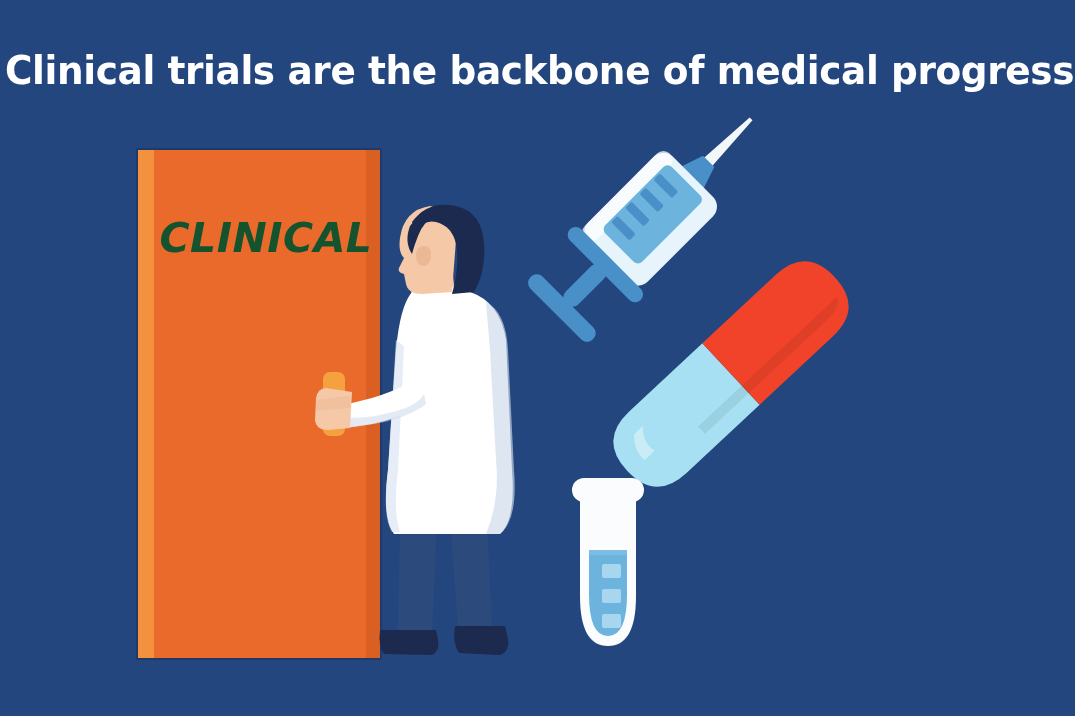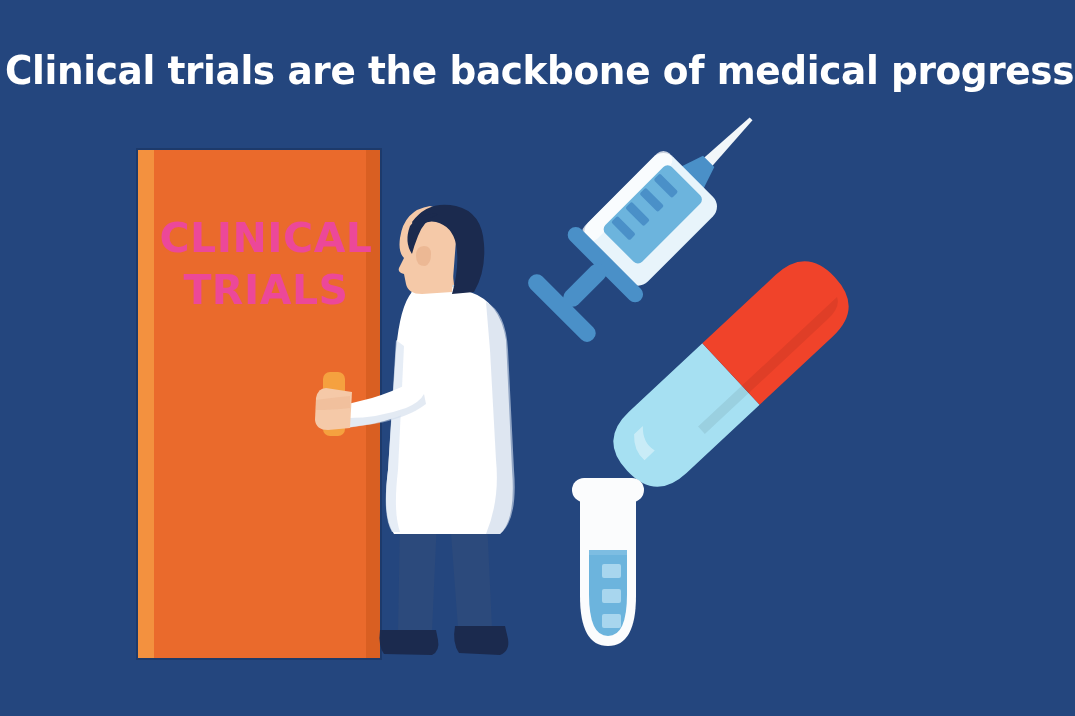--- a/index.html
+++ b/index.html
@@ -188,18 +188,17 @@
 
       <rect x="602" y="564" width="19" height="14" rx="2" fill="#a8d6ee"></rect>
       <rect x="602" y="589" width="19" height="14" rx="2" fill="#a8d6ee"></rect>
       <rect x="602" y="614" width="19" height="14" rx="2" fill="#a8d6ee"></rect>
 
       <rect x="572" y="478" width="72" height="24" rx="12" fill="#fbfcfd"></rect>
     </g>
 
   </svg>
 
-  <div class="door-text" style="color: #ec4899;">
+  <div class="door-text" style="color: #14532d; font-style: italic;">
     <span>CLINICAL</span>
-    <span class="l2">TRIALS</span>
   </div>
 
 </div>
 
 </body></html>

